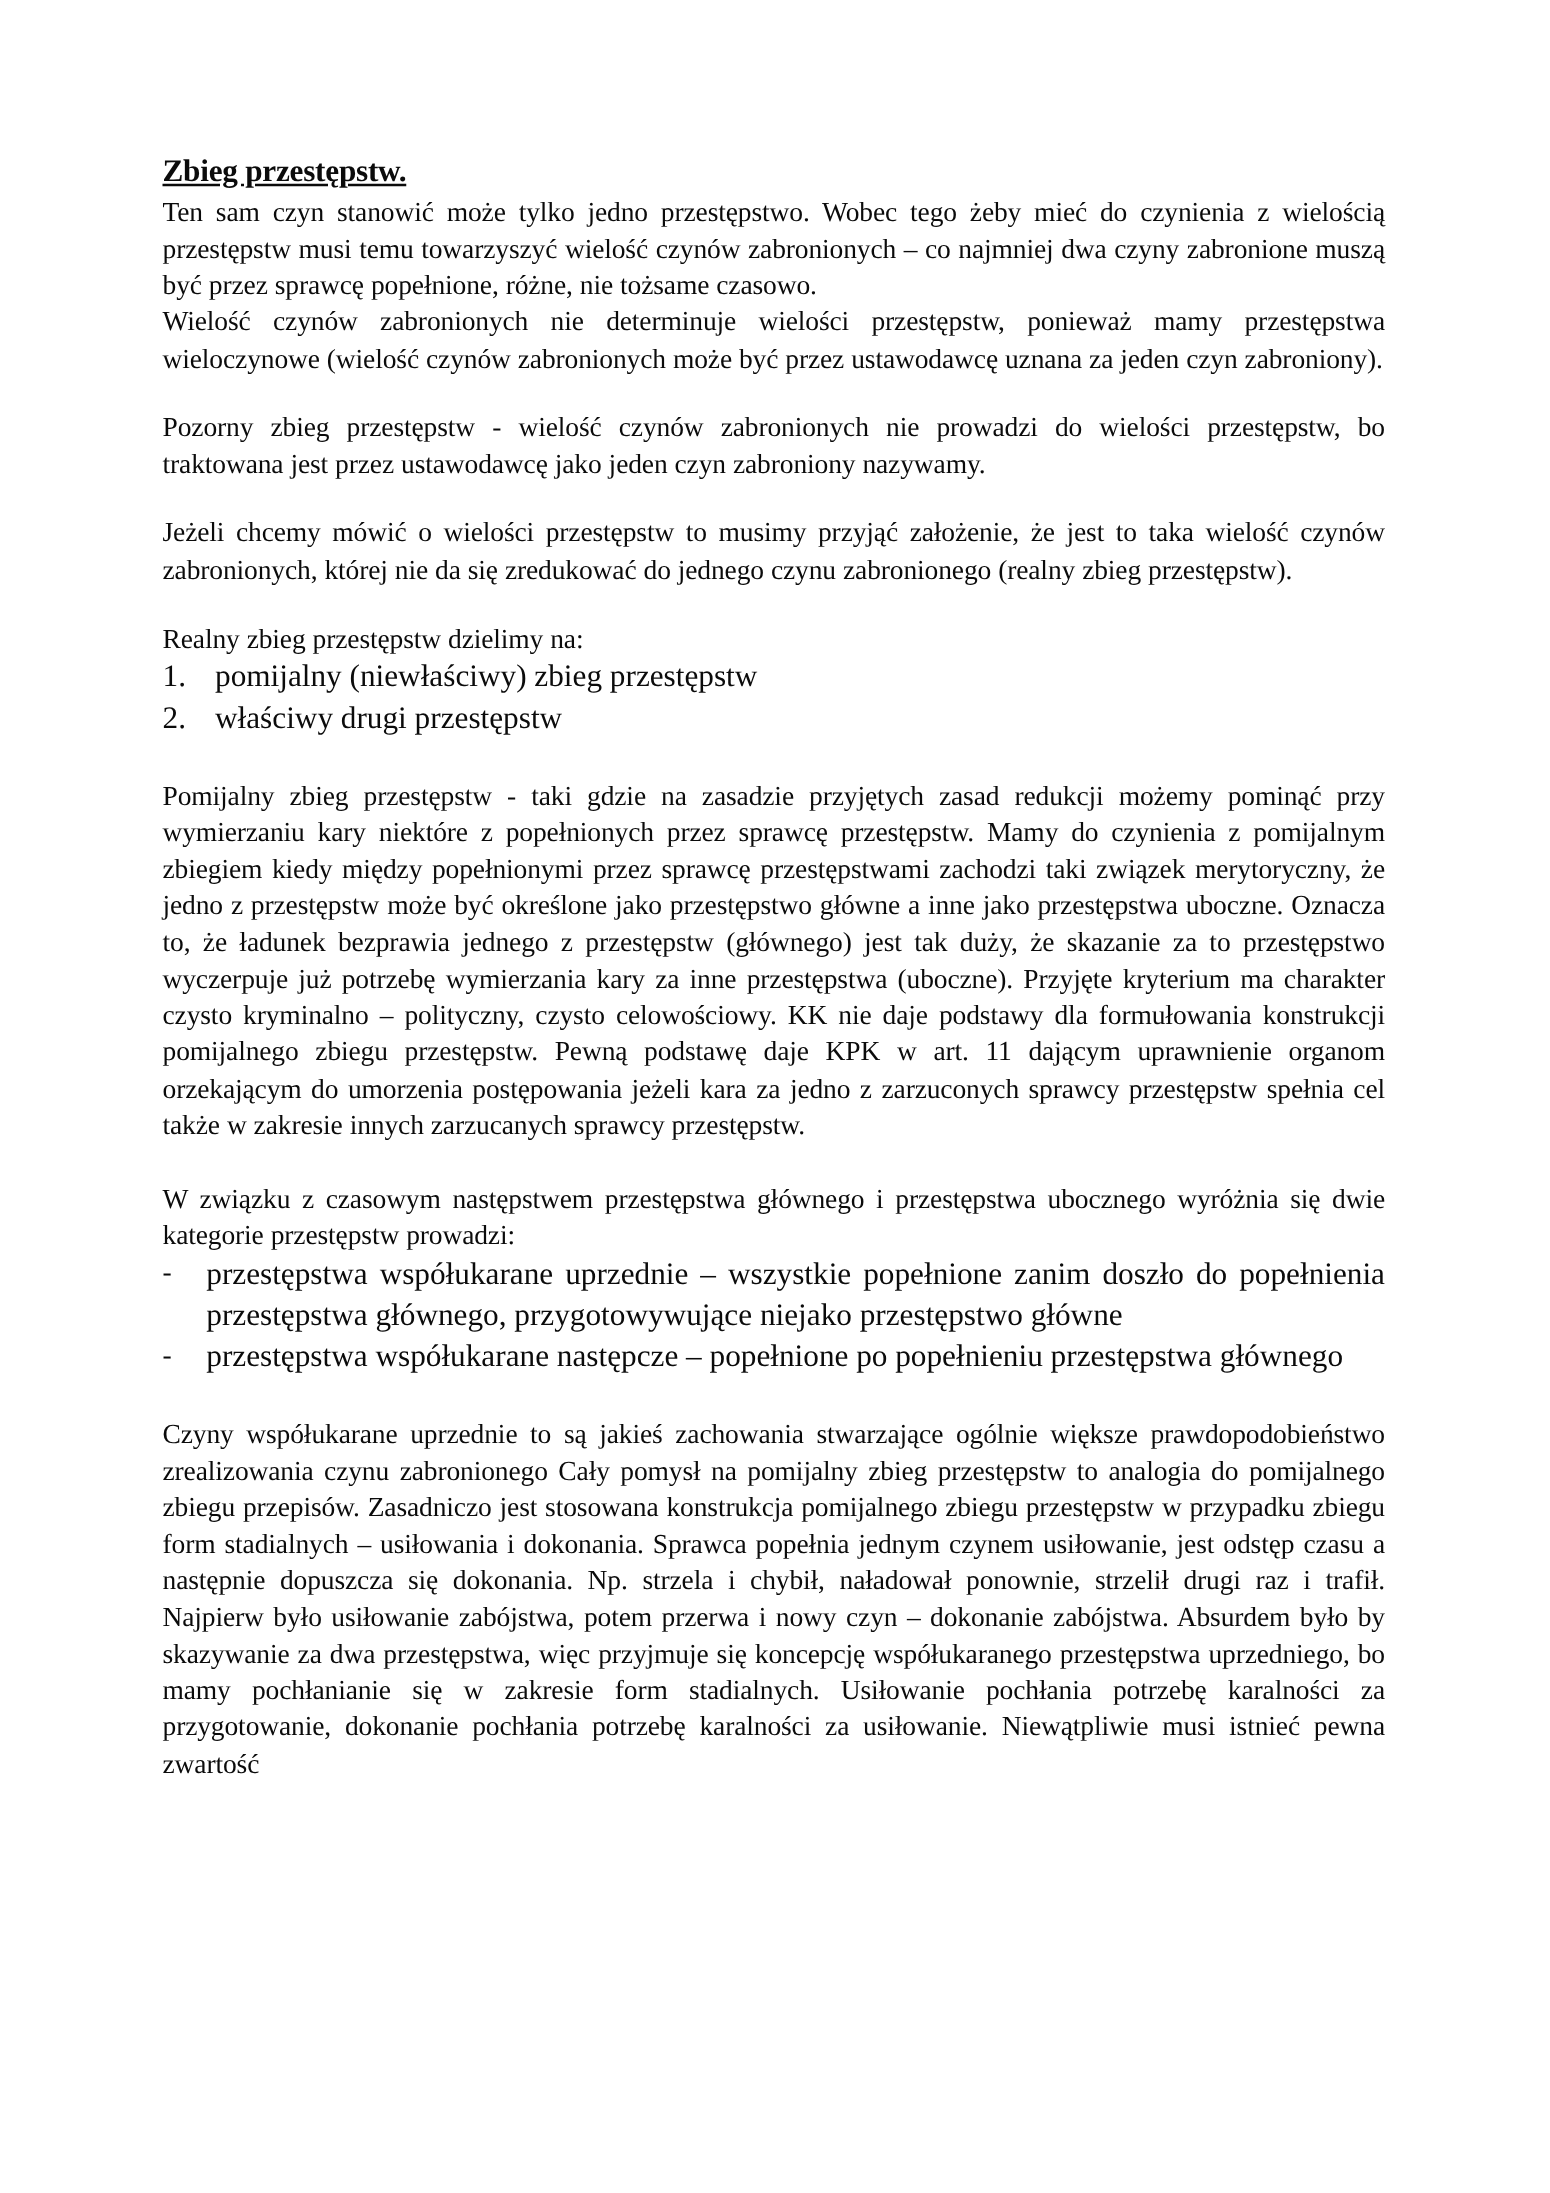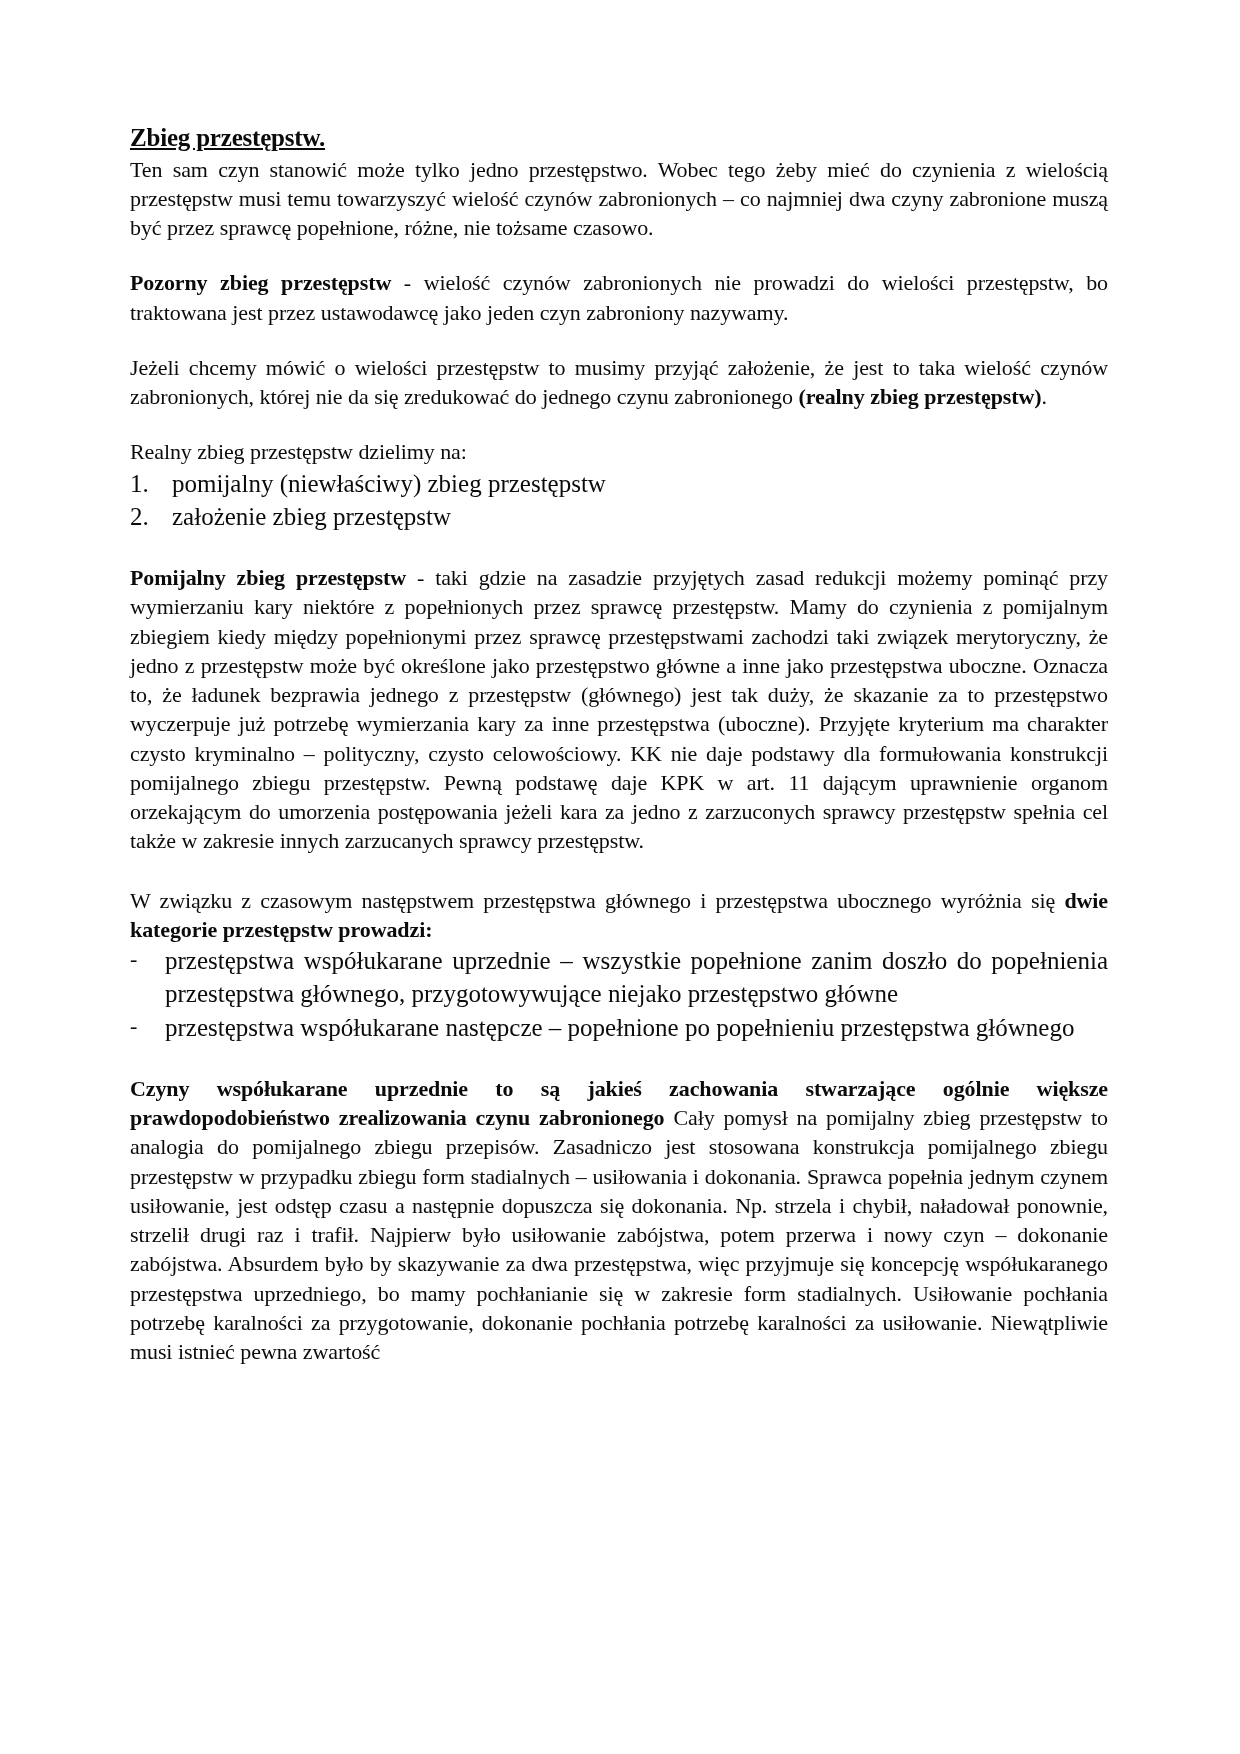--- a/index.html
+++ b/index.html
@@ -38,21 +38,21 @@
     line-height: 1.33;
     text-align: justify;
     text-justify: inter-word;
     margin: 0;
     letter-spacing: -0.1px;
     word-spacing: 0.2px;
   }
   .gap-md { height: 26px; }
   .gap-lg { height: 30px; }
   b, .b {
-    font-weight: bold;
+    font-weight: normal;
   }
   ol.num-list {
     margin: 0;
     padding: 0;
     list-style: none;
     font-size: 25px;
     line-height: 1.33;
   }
   ol.num-list li {
     display: flex;
@@ -92,41 +92,42 @@
 </head>
 <body>
 
 <div class="page">
   <div class="content">
 
     <div class="doc-title">Zbieg przestępstw.</div>
 
     <p class="para">Ten sam czyn stanowić może tylko jedno przestępstwo. Wobec tego żeby mieć do czynienia z wielością przestępstw musi temu towarzyszyć wielość czynów zabronionych – co najmniej dwa czyny zabronione muszą być przez sprawcę popełnione, różne, nie tożsame czasowo.</p>
 
+    <p class="para">Wielość czynów zabronionych nie determinuje wielości przestępstw, ponieważ mamy przestępstwa wieloczynowe (wielość czynów zabronionych może być przez ustawodawcę uznana za jeden czyn zabroniony).</p>
 
     <div class="gap-md"></div>
 
     <p class="para"><b>Pozorny zbieg przestępstw</b><span> - wielość czynów zabronionych nie prowadzi do wielości przestępstw, bo traktowana jest przez ustawodawcę jako jeden czyn zabroniony nazywamy.</span></p>
 
     <div class="gap-md"></div>
 
     <p class="para"><span>Jeżeli chcemy mówić o wielości przestępstw to musimy przyjąć założenie, że jest to taka wielość czynów zabronionych, której nie da się zredukować do jednego czynu zabronionego </span><b>(realny zbieg przestępstw)</b><span>.</span></p>
 
     <div class="gap-md"></div>
 
     <p class="para">Realny zbieg przestępstw dzielimy na:</p>
 
     <ol class="num-list">
       <li>
         <span class="marker">1.</span>
         <span class="item-text">pomijalny (niewłaściwy) zbieg przestępstw</span>
       </li>
       <li>
         <span class="marker">2.</span>
-        <span class="item-text">założenie zbieg przestępstw</span>
+        <span class="item-text">właściwy drugi przestępstw</span>
       </li>
     </ol>
 
     <div class="gap-lg"></div>
 
     <p class="para"><b>Pomijalny zbieg przestępstw</b><span> - taki gdzie na zasadzie przyjętych zasad redukcji możemy pominąć przy wymierzaniu kary niektóre z popełnionych przez sprawcę przestępstw. Mamy do czynienia z pomijalnym zbiegiem kiedy między popełnionymi przez sprawcę przestępstwami zachodzi taki związek merytoryczny, że jedno z przestępstw może być określone jako przestępstwo główne a inne jako przestępstwa uboczne. Oznacza to, że ładunek bezprawia jednego z przestępstw (głównego) jest tak duży, że skazanie za to przestępstwo wyczerpuje już potrzebę wymierzania kary za inne przestępstwa (uboczne). Przyjęte kryterium ma charakter czysto kryminalno – polityczny, czysto celowościowy. KK nie daje podstawy dla formułowania konstrukcji pomijalnego zbiegu przestępstw. Pewną podstawę daje KPK w art. 11 dającym uprawnienie organom orzekającym do umorzenia postępowania jeżeli kara za jedno z zarzuconych sprawcy przestępstw spełnia cel także w zakresie innych zarzucanych sprawcy przestępstw.</span></p>
 
     <div class="gap-lg"></div>
 
     <p class="para"><span>W związku z czasowym następstwem przestępstwa głównego i przestępstwa ubocznego wyróżnia się </span><b>dwie kategorie przestępstw prowadzi:</b></p>

